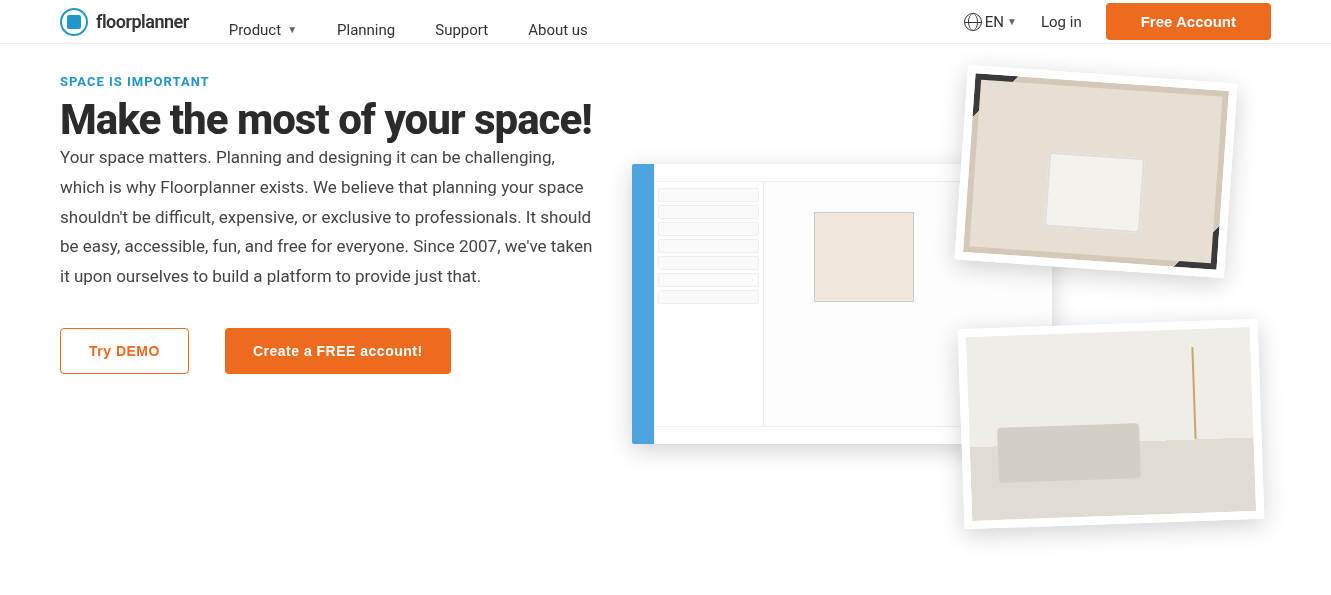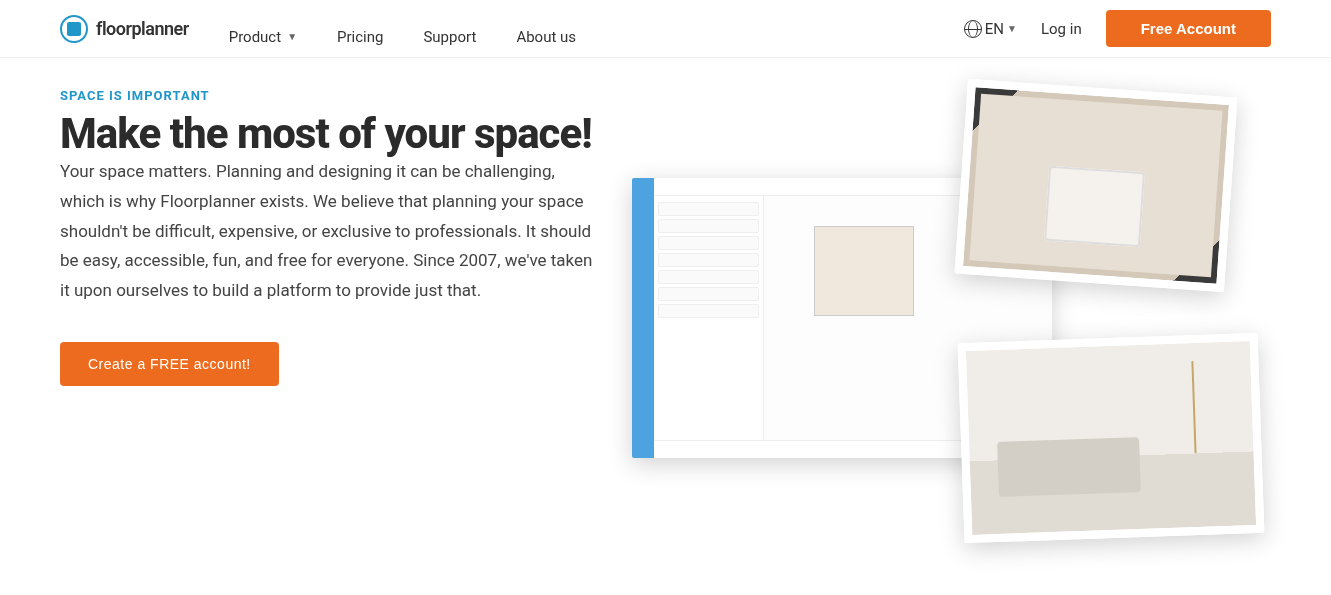--- a/index.html
+++ b/index.html
@@ -1,19 +1,19 @@
 <!DOCTYPE html>
 <html><head>
 <meta charset="utf-8">
 <style>
 * { margin: 0; padding: 0; box-sizing: border-box; }
 body { font-family: -apple-system, BlinkMacSystemFont, "Segoe UI", Roboto, Helvetica, Arial, sans-serif; width: 1331px; height: 595px; background: #fff; color: #333; }
 
 
-.header { height: 58px; border-bottom: 1px solid #eee; display: flex; padding: 0 60px; }
+.header { height: 44px; border-bottom: 1px solid #eee; display: flex; padding: 0 60px; }
 .logo { display: flex; align-items: center; gap: 8px; margin-right: 40px; }
 .logo-icon { width: 28px; height: 28px; border: 2px solid #2196c9; border-radius: 50%; display: flex; align-items: center; justify-content: center; }
 .logo-inner { width: 14px; height: 14px; background: #2196c9; border-radius: 2px; }
 .logo-text { font-weight: 600; font-size: 18px; color: #333; letter-spacing: -0.5px; }
 .nav { display: flex; gap: 40px; }
 .nav-item { font-size: 15px; color: #333; cursor: pointer; display: flex; align-items: center; gap: 6px; margin-top: 16px; }
 .chevron { font-size: 10px; color: #666; }
 .header-right { margin-left: auto; display: flex; align-items: center; gap: 24px; }
 .lang { display: flex; align-items: center; gap: 3px; font-size: 15px; color: #333; cursor: pointer; }
 .globe { width: 18px; height: 18px; border: 1.5px solid #333; border-radius: 50%; position: relative; }
@@ -23,21 +23,21 @@
 .btn-orange { background: #ec6b1e; color: #fff; padding: 10px 35px; border-radius: 4px; font-size: 15px; font-weight: 600; cursor: pointer; border: none; }
 
 
 .main { display: flex; padding: 30px 60px 0; gap: 32px; }
 .content-left { flex: 0 0 540px; }
 .eyebrow { font-size: 13px; font-weight: 700; letter-spacing: 1px; color: #2196c9; margin-bottom: 8px; }
 .headline { font-size: 42px; font-weight: 800; color: #2b2b2b; line-height: 1.1; letter-spacing: -1px; }
 .body-text { font-size: 17px; line-height: 1.75; color: #444; margin-bottom: 28px; }
 .cta-row { display: flex; gap: 36px; margin-top: 36px; }
 .btn-outline { border: 1px solid #ec6b1e; background: #fff; color: #ec6b1e; padding: 14px 28px; border-radius: 4px; font-size: 14px; font-weight: 700; cursor: pointer; letter-spacing: 0.5px; }
-.btn-filled { background: #ec6b1e; color: #fff; border: none; padding: 14px 28px; border-radius: 4px; font-size: 14px; font-weight: 400; cursor: pointer; letter-spacing: 0.5px; text-align: right; }
+.btn-filled { background: #ec6b1e; color: #fff; border: none; padding: 14px 28px; border-radius: 4px; font-size: 14px; font-weight: 700; cursor: pointer; letter-spacing: 0.5px; text-align: right; }
 
 
 .visual { flex: 1; position: relative; height: 460px; }
 .card { position: absolute; background: #fff; border-radius: 2px; box-shadow: 0 6px 24px rgba(0,0,0,0.18); overflow: hidden; }
 .card-top { width: 270px; height: 195px; top: 0; right: 40px; transform: rotate(4deg); border: 8px solid #fff; background: linear-gradient(135deg, #3a3a3a 0 10%, #d4c8b8 10% 90%, #3a3a3a 90%); }
 .card-top-inner { position: absolute; inset: 6px; background: #e8dfd4; }
 .card-bed { position: absolute; top: 40%; left: 30%; width: 40%; height: 45%; background: #f5f2ee; border-radius: 4px; box-shadow: inset 0 0 0 2px #ddd; }
 .card-mid { width: 420px; height: 280px; top: 90px; left: 0; background: #f7f8fa; }
 .mid-side { position: absolute; left: 0; top: 0; bottom: 0; width: 22px; background: #4da3e0; }
 .mid-topbar { position: absolute; left: 22px; right: 0; top: 0; height: 18px; background: #fff; border-bottom: 1px solid #eee; }
@@ -58,41 +58,42 @@
     <div class="logo-icon">
         <div class="logo-inner"></div>
       </div>
     <span class="logo-text">floorplanner</span>
   </div>
   <nav class="nav">
     <div class="nav-item">
       <span>Product</span>
       <span class="chevron">▼</span>
     </div>
-    <div class="nav-item">Pricing</div>
+    <div class="nav-item">Planning</div>
     <div class="nav-item">Support</div>
     <div class="nav-item">About us</div>
   </nav>
   <div class="header-right">
     <div class="lang">
       <div class="globe"></div>
       <span>EN</span>
       <span class="chevron">▼</span>
     </div>
     <div class="login">Log in</div>
     <button class="btn-orange">Free Account</button>
   </div>
 </header>
 
 <main class="main">
   <div class="content-left">
     <div class="eyebrow">SPACE IS IMPORTANT</div>
     <h1 class="headline">Make the most of your space!</h1>
     <p class="body-text">Your space matters. Planning and designing it can be challenging, which is why Floorplanner exists. We believe that planning your space shouldn't be difficult, expensive, or exclusive to professionals. It should be easy, accessible, fun, and free for everyone. Since 2007, we've taken it upon ourselves to build a platform to provide just that.</p>
     <div class="cta-row">
+      <button class="btn-outline">Try DEMO</button>
       <button class="btn-filled">Create a FREE account!</button>
     </div>
   </div>
 
   <div class="visual">
     <div class="card card-mid">
       <div class="mid-side"></div>
       <div class="mid-topbar"></div>
       <div class="mid-panel">
         <div class="mid-row"></div>

